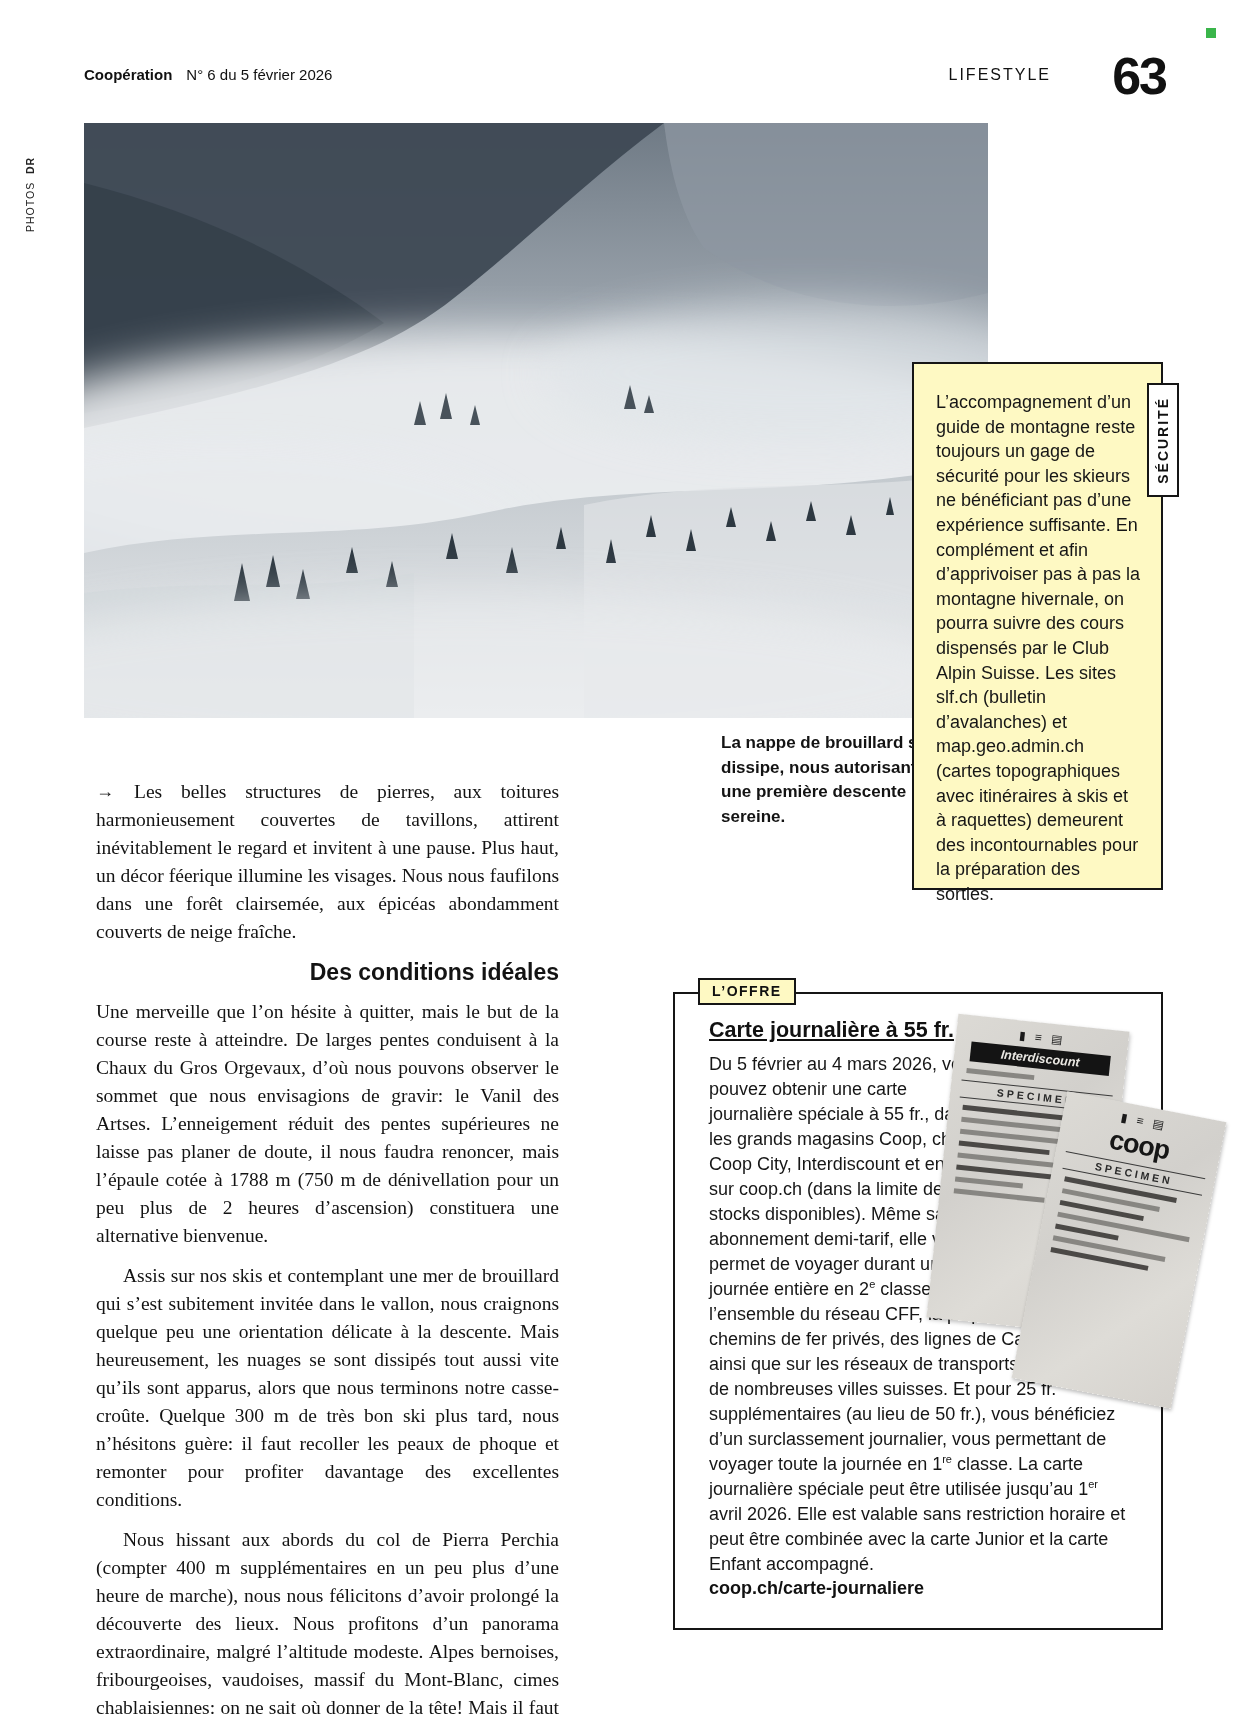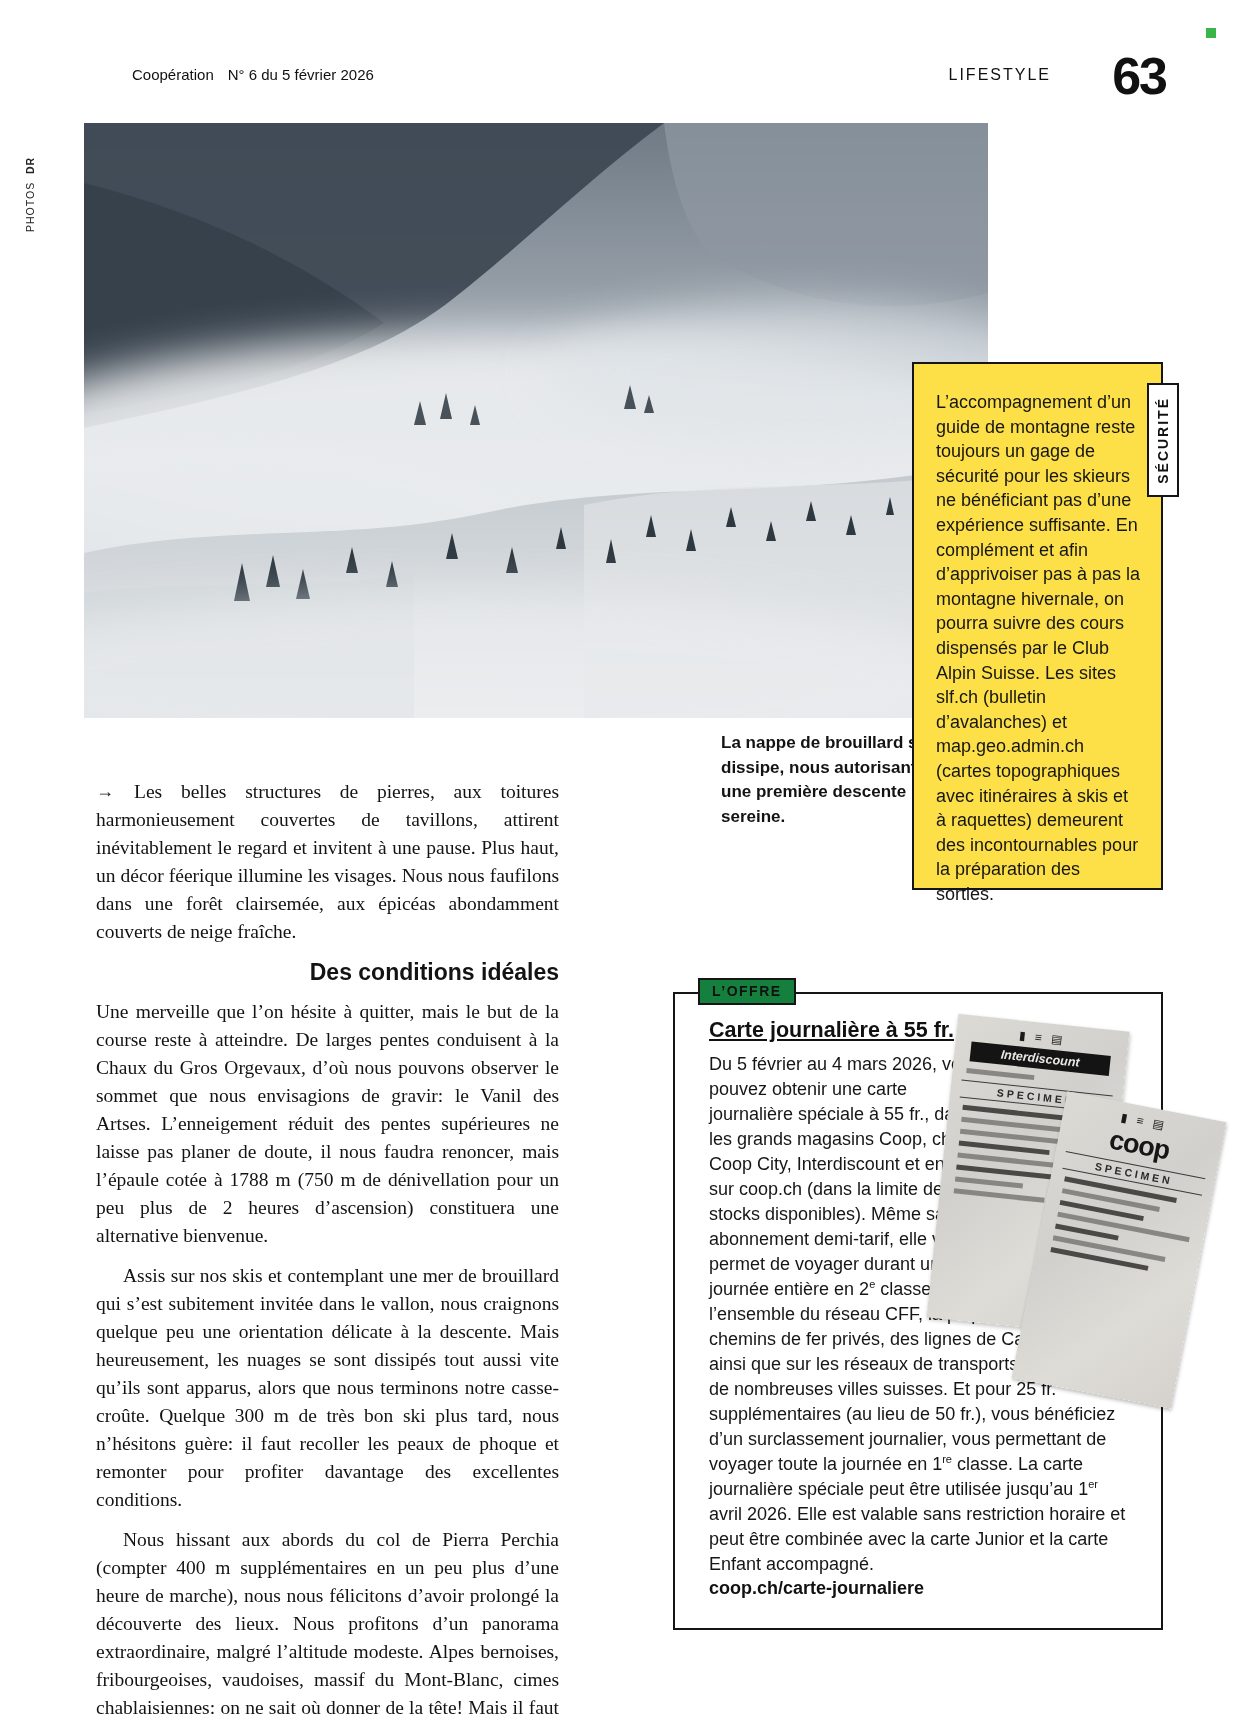--- a/index.html
+++ b/index.html
@@ -1,36 +1,36 @@
 <!DOCTYPE html>
 <html lang="fr"><head>
 <meta charset="utf-8">
 <style>
   html,body{margin:0;padding:0;background:#e9e9e9;}
   .page{position:relative;width:1250px;height:1727px;background:#ffffff;overflow:hidden;
         font-family:"Liberation Sans", sans-serif;color:#111;}
   
   .masthead{position:absolute;left:84px;top:66px;font-size:15px;}
-  .masthead b{font-weight:400;margin-left:48px;}
+  .masthead b{font-weight:700;}
   .masthead .issue{font-weight:400;margin-left:14px;color:#111;}
   .section-label{position:absolute;top:66px;right:199px;font-size:16px;font-weight:400;
                  letter-spacing:2px;}
   .page-number{position:absolute;top:50px;right:84px;font-size:52px;font-weight:800;
                letter-spacing:-2px;line-height:1;}
   .green-mark{position:absolute;left:1206px;top:28px;width:10px;height:10px;background:#3ab54a;}
   
   .photo-credit{position:absolute;left:24px;top:112px;height:120px;width:18px;
                 font-size:10.5px;letter-spacing:1px;color:#222;
                 writing-mode:vertical-rl;transform:rotate(180deg);text-align:left;}
   .photo-credit b{font-weight:700;}
   
   .photo{position:absolute;left:84px;top:123px;width:904px;height:595px;overflow:hidden;}
   .photo svg{display:block;}
   
-  .sec-box{position:absolute;left:912px;top:362px;width:251px;height:528px;background:#fde047;
+  .sec-box{position:absolute;left:912px;top:362px;width:251px;height:528px;background:#fef9c3;
            border:2px solid #151515;box-sizing:border-box;z-index:5;}
   .sec-box .txt{margin:26px 20px 0 22px;font-size:18px;line-height:24.6px;color:#161616;}
   .sec-tab{position:absolute;left:1147px;top:383px;width:32px;height:114px;background:#fff;
            border:2px solid #151515;box-sizing:border-box;z-index:6;
            display:flex;align-items:center;justify-content:center;}
   .sec-tab span{writing-mode:vertical-rl;transform:rotate(180deg);
                 font-size:14px;font-weight:800;letter-spacing:2px;}
   
   .caption{position:absolute;left:675px;top:731px;width:210px;
            font-size:17px;font-weight:700;line-height:24.5px;color:#131313;margin-left:46px;}
@@ -41,21 +41,21 @@
   .article p{margin:12px;hyphens:auto;}
   .article p.ind{text-indent:27px;}
   .arrow{display:inline-block;margin-right:20px;font-family:"Liberation Sans",sans-serif;
          font-size:18px;transform:translateY(-1px);}
   .subhead{font-family:"Liberation Sans", sans-serif;font-size:23px;font-weight:700;
            margin:15px 0 6px 0;text-align:right;}
   .endmark{font-family:"Liberation Sans",sans-serif;font-size:14px;margin-left:9px;}
   
   .offer-box{position:absolute;left:673px;top:992px;width:490px;height:638px;background:#fff;
              border:2px solid #151515;box-sizing:border-box;}
-  .offer-tab{position:absolute;left:698px;top:978px;background:#15803d;border:2px solid #151515;
+  .offer-tab{position:absolute;left:698px;top:978px;background:#fef9c3;border:2px solid #151515;
              padding:3px 12px 4px 12px;font-size:14px;font-weight:800;letter-spacing:1.5px;z-index:3;}
   .offer-title{position:absolute;left:709px;top:1018px;font-size:21.5px;font-weight:800;z-index:2;text-decoration:underline;}
   .offer-body{position:absolute;left:709px;top:1052px;width:424px;font-size:18px;
               line-height:25px;color:#161616;z-index:2;}
   .offer-body sup{font-size:11px;line-height:0;}
   .float-a{float:right;width:140px;height:230px;}
   .float-b{float:right;clear:right;width:40px;height:115px;}
   .offer-link{position:absolute;left:709px;top:1578px;font-size:18px;font-weight:700;
               color:#111;text-underline-offset:4px;z-index:2;cursor:pointer;}
   

